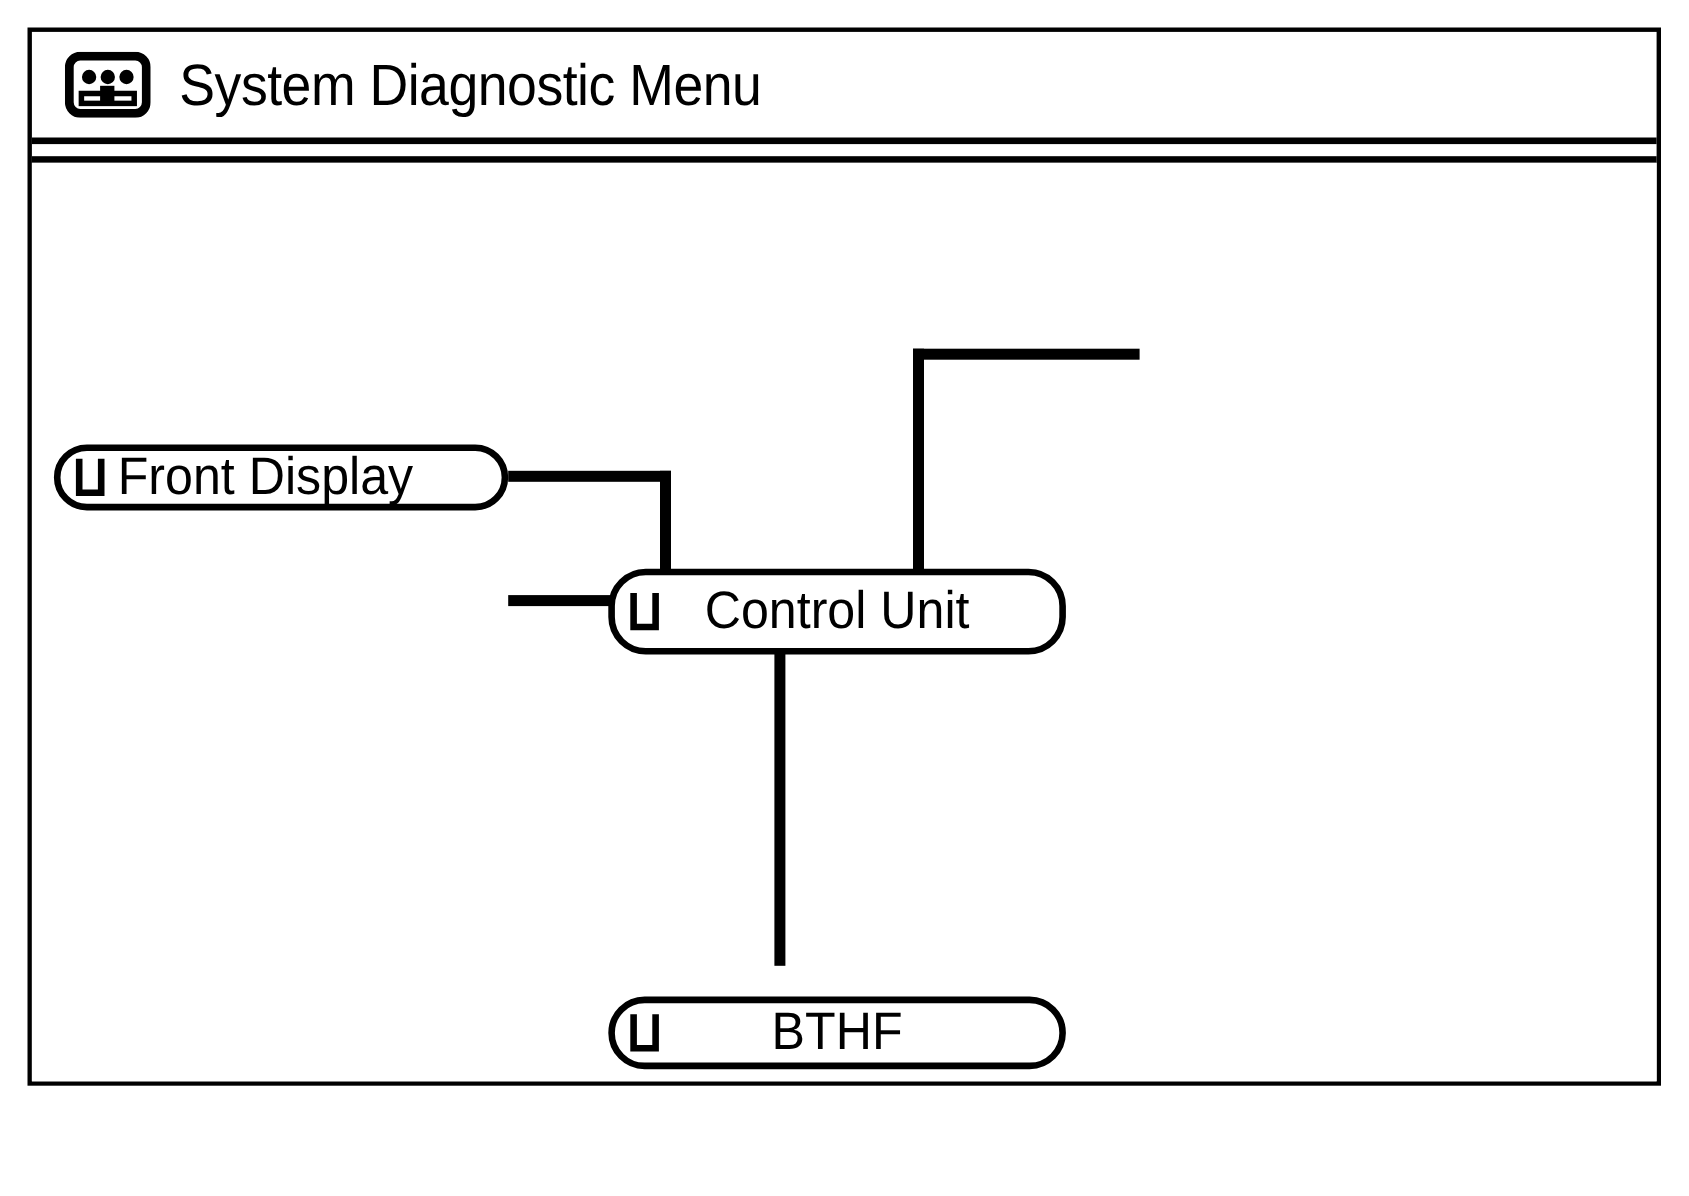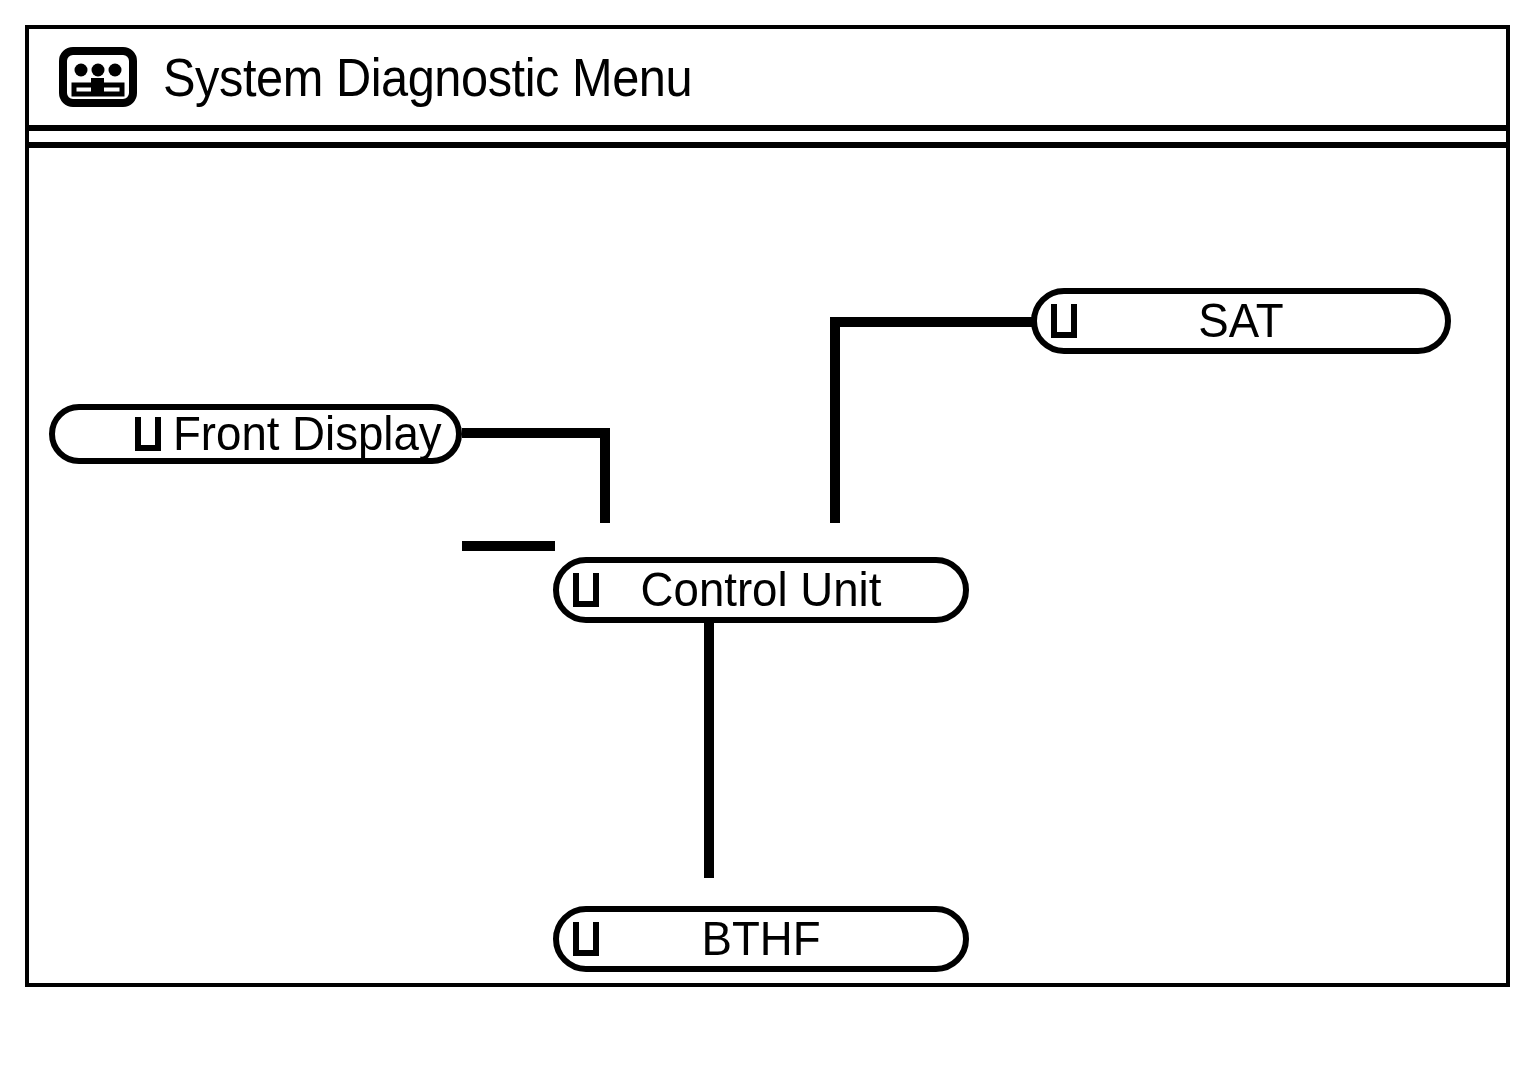--- a/index.html
+++ b/index.html
@@ -123,23 +123,23 @@
   }
   .node.align-center .node-label {
     position: absolute;
     left: 0;
     right: 0;
     text-align: center;
     transform-origin: center center;
   }
 
   
-  #node-front-display { left: 20px;  top: 256px; width: 413px; height: 60px; justify-content: flex-end; }
+  #node-front-display { left: 20px;  top: 256px; width: 413px; height: 60px; }
   #node-switches      { left: 20px;  top: 369px; width: 413px; height: 60px; }
-  #node-control-unit  { left: 524px; top: 369px; width: 416px; height: 66px; margin-top: 40px; }
+  #node-control-unit  { left: 524px; top: 369px; width: 416px; height: 78px; }
   #node-sat           { left: 1002px; top: 140px; width: 420px; height: 66px; }
   #node-bthf          { left: 524px; top: 758px; width: 416px; height: 66px; }
 
   
   .edge {
     position: absolute;
     background: #000000;
   }
   
   #edge-switches-h   { left: 433px; top: 393px; width: 93px;  height: 10px; }
@@ -200,28 +200,20 @@
 
     <div class="node align-center" id="node-control-unit">
       <span class="node-icon">
         <svg viewBox="0 0 30 38" width="30" height="38" aria-hidden="true">
           <path d="M5 2 L5 33 L25 33 L25 2" fill="none" stroke="#000" stroke-width="6"></path>
         </svg>
       </span>
       <span class="node-label">Control Unit</span>
     </div>
 
-    <div class="node align-center" id="node-sat">
-      <span class="node-icon">
-        <svg viewBox="0 0 30 38" width="30" height="38" aria-hidden="true">
-          <path d="M5 2 L5 33 L25 33 L25 2" fill="none" stroke="#000" stroke-width="6"></path>
-        </svg>
-      </span>
-      <span class="node-label">SAT</span>
-    </div>
 
     <div class="node align-center" id="node-bthf">
       <span class="node-icon">
         <svg viewBox="0 0 30 38" width="30" height="38" aria-hidden="true">
           <path d="M5 2 L5 33 L25 33 L25 2" fill="none" stroke="#000" stroke-width="6"></path>
         </svg>
       </span>
       <span class="node-label">BTHF</span>
     </div>
 

